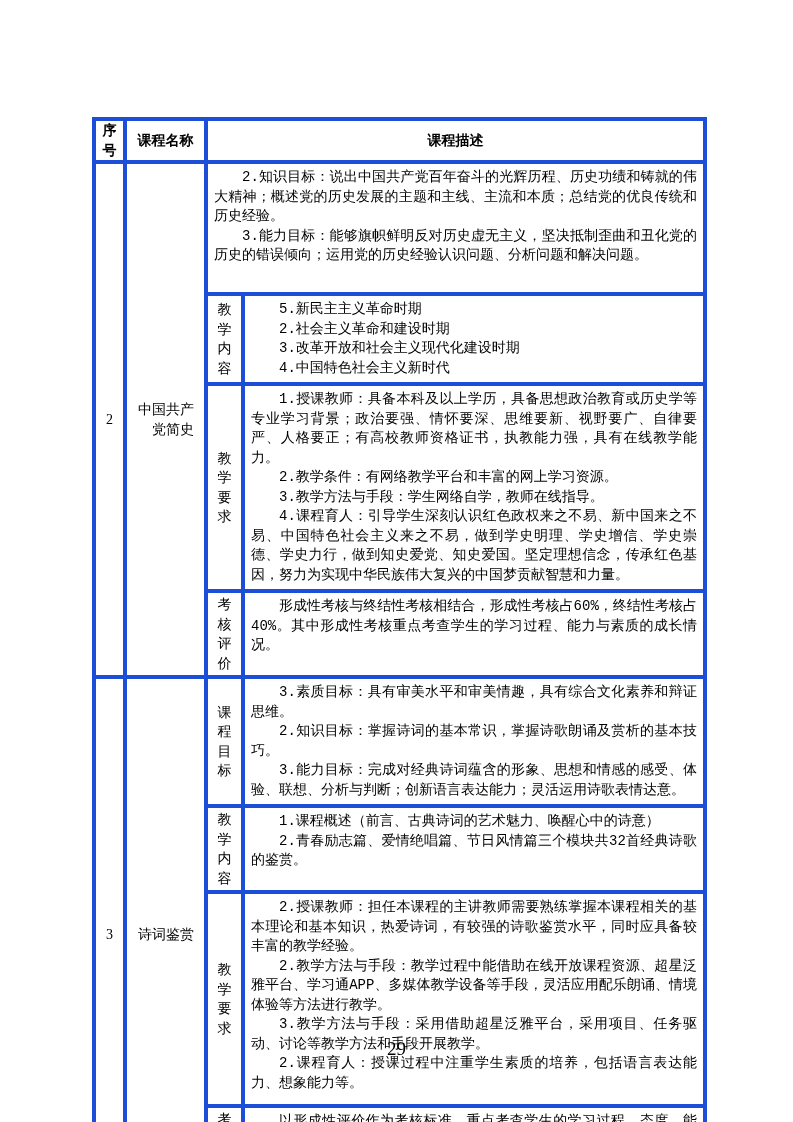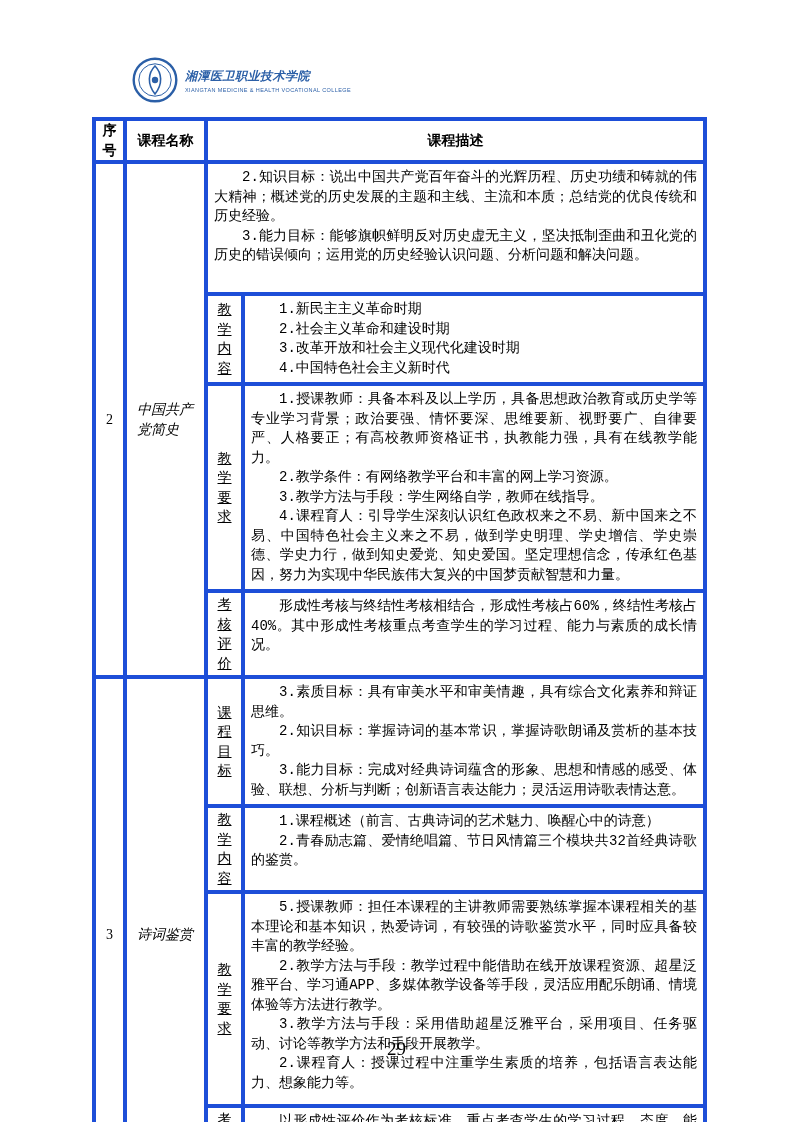--- a/index.html
+++ b/index.html
@@ -27,47 +27,35 @@
     position:absolute; left:92px; top:117px; width:611px;
     border-collapse:collapse; table-layout:fixed;
     font-size:14px; line-height:19.5px;
   }
   .doc-table th, .doc-table td { border:4px solid #1d4ed8; }
   .doc-table th {
     font-weight:bold; text-align:center; height:22px;
     vertical-align:middle; font-size:14px;
   }
   td.no-cell { text-align:center; vertical-align:middle; }
-  td.name-cell { text-align:left; vertical-align:middle; padding:0 10px;font-style:italic; }
-  td.label-cell { text-align:center; vertical-align:middle; padding:2px 3px;text-decoration:underline; }
+  td.name-cell { text-align:right; vertical-align:middle; padding:0 10px; }
+  td.label-cell { text-align:center; vertical-align:middle; padding:2px 3px; }
   td.content-cell { vertical-align:top; padding:4px 6px; text-align:justify;font-family:Liberation Mono, monospace; }
   td.content-cell p { text-indent:2em; margin:0; }
   
   .footer {
     position:absolute; top:1038px; left:0; width:100%;
     text-align:center; font-size:19px;
   }
 </style>
 </head>
 <body>
 
 <div class="page">
 
-  <div class="logo">
-    <svg class="logo-emblem" width="46" height="46" viewBox="0 0 46 46">
-      <circle cx="23" cy="23" r="21.3" fill="#ffffff" stroke="#2b5fa7" stroke-width="2.4"></circle>
-      <circle cx="23" cy="23" r="16.2" fill="none" stroke="#2b5fa7" stroke-width="1"></circle>
-      <path d="M23 9 C 16 16, 15 27, 23 37 C 31 27, 30 16, 23 9 Z" fill="none" stroke="#2b5fa7" stroke-width="1.6"></path>
-      <circle cx="23" cy="23" r="3.2" fill="#2b5fa7"></circle>
-    </svg>
-    <div class="logo-text">
-      <div class="logo-cn">湘潭医卫职业技术学院</div>
-      <div class="logo-en">XIANGTAN MEDICINE &amp; HEALTH VOCATIONAL COLLEGE</div>
-    </div>
-  </div>
 
   <table class="doc-table">
     <colgroup>
       <col style="width:31px">
       <col style="width:81px">
       <col style="width:37px">
       <col style="width:462px">
     </colgroup>
 
     <tbody>
@@ -81,21 +69,21 @@
       <td class="no-cell" rowspan="4">2</td>
       <td class="name-cell" rowspan="4">中国共产党简史</td>
       <td class="content-cell" colspan="2" style="height:132px">
         <p>2.知识目标：说出中国共产党百年奋斗的光辉历程、历史功绩和铸就的伟大精神；概述党的历史发展的主题和主线、主流和本质；总结党的优良传统和历史经验。</p>
         <p>3.能力目标：能够旗帜鲜明反对历史虚无主义，坚决抵制歪曲和丑化党的历史的错误倾向；运用党的历史经验认识问题、分析问题和解决问题。</p>
       </td>
     </tr>
     <tr>
       <td class="label-cell" style="height:78px">教学内容</td>
       <td class="content-cell">
-        <p>1.新民主主义革命时期</p>
+        <p>5.新民主主义革命时期</p>
         <p>2.社会主义革命和建设时期</p>
         <p>3.改革开放和社会主义现代化建设时期</p>
         <p>4.中国特色社会主义新时代</p>
       </td>
     </tr>
     <tr>
       <td class="label-cell" style="height:190px">教学要求</td>
       <td class="content-cell">
         <p>1.授课教师：具备本科及以上学历，具备思想政治教育或历史学等专业学习背景；政治要强、情怀要深、思维要新、视野要广、自律要严、人格要正；有高校教师资格证书，执教能力强，具有在线教学能力。</p>
         <p>2.教学条件：有网络教学平台和丰富的网上学习资源。</p>
@@ -123,21 +111,21 @@
     <tr>
       <td class="label-cell" style="height:58px">教学内容</td>
       <td class="content-cell">
         <p>1.课程概述（前言、古典诗词的艺术魅力、唤醒心中的诗意）</p>
         <p>2.青春励志篇、爱情绝唱篇、节日风情篇三个模块共32首经典诗歌的鉴赏。</p>
       </td>
     </tr>
     <tr>
       <td class="label-cell" style="height:214px">教学要求</td>
       <td class="content-cell">
-        <p>5.授课教师：担任本课程的主讲教师需要熟练掌握本课程相关的基本理论和基本知识，热爱诗词，有较强的诗歌鉴赏水平，同时应具备较丰富的教学经验。</p>
+        <p>2.授课教师：担任本课程的主讲教师需要熟练掌握本课程相关的基本理论和基本知识，热爱诗词，有较强的诗歌鉴赏水平，同时应具备较丰富的教学经验。</p>
         <p>2.教学方法与手段：教学过程中能借助在线开放课程资源、超星泛雅平台、学习通APP、多媒体教学设备等手段，灵活应用配乐朗诵、情境体验等方法进行教学。</p>
         <p>3.教学方法与手段：采用借助超星泛雅平台，采用项目、任务驱动、讨论等教学方法和手段开展教学。</p>
         <p>2.课程育人：授课过程中注重学生素质的培养，包括语言表达能力、想象能力等。</p>
       </td>
     </tr>
     <tr>
       <td class="label-cell" style="height:38px">考核评价</td>
       <td class="content-cell">
         <p>以形成性评价作为考核标准，重点考查学生的学习过程、态度、能力与素质的成长情况。其中作业占20%、课程音视频30%、章节学习次</p>
       </td>

